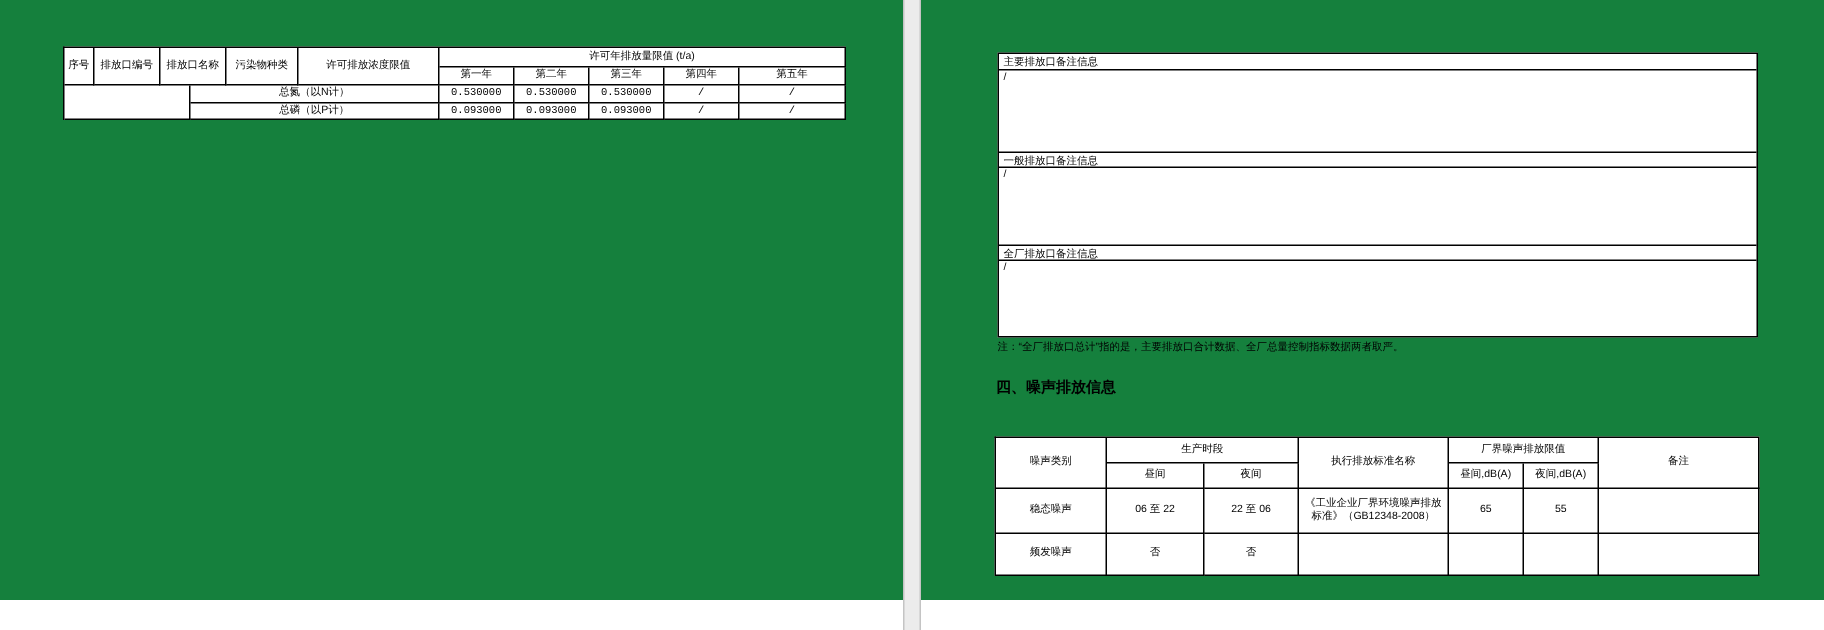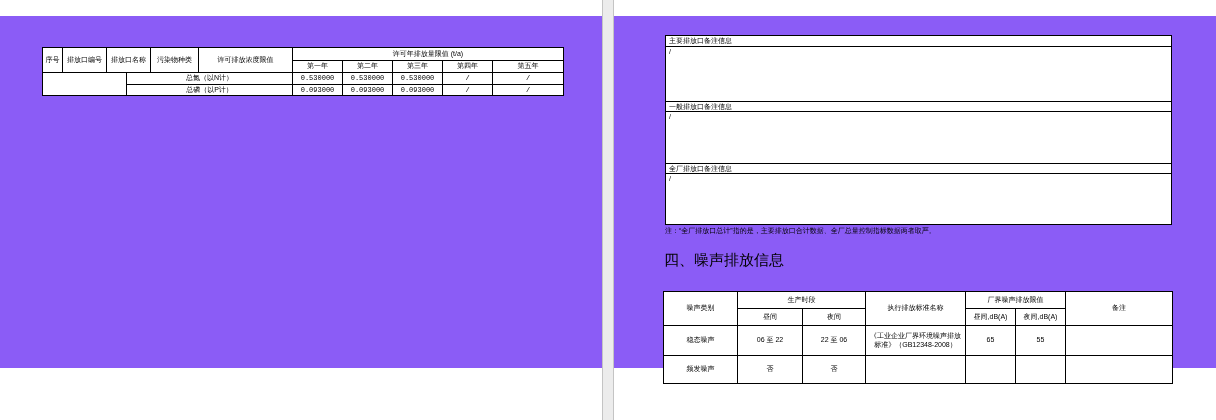--- a/index.html
+++ b/index.html
@@ -2,21 +2,21 @@
 <html><head>
 <meta charset="utf-8">
 <style>
   * { margin:0; padding:0; box-sizing:border-box; }
   html,body { background:#ffffff; }
   .screen {
     position:relative; width:1216px; height:420px;
     background:#ffffff; overflow:hidden; color:#000;
     font-family:"Liberation Sans", sans-serif;
   }
-  .page { position:absolute; top:16px; height:352px; background:#8b5cf6; }
+  .page { position:absolute; top:0; height:400px; background:#15803d; }
   .page-left  { left:0;   width:602px; }
   .page-right { left:614px; width:602px; }
   .gap {
     position:absolute; top:0; left:602px; width:12px; height:420px;
     background:#ececec; border-left:1px solid #c4c4c4; border-right:1px solid #c4c4c4;
   }
   .tbl {
     position:absolute; display:grid;
     border-top:1px solid #000; border-left:1px solid #000;
     background:#fff;
@@ -45,21 +45,21 @@
     border-top:1px solid #000;
   }
   .remarks .hdr:first-child { border-top:none; }
   .remarks .bdy {
     display:flex; align-items:flex-start; font-size:7px;
     padding:1px 3px; border-top:1px solid #000;
   }
   .r-h { height:10px; }
   .r-b1 { height:55px; } .r-b2 { height:52px; } .r-b3 { height:51px; }
   .note { position:absolute; left:665px; top:226px; font-size:7px; }
-  .heading { position:absolute; left:664px; top:251px; font-size:15px; font-weight:normal; }
+  .heading { position:absolute; left:664px; top:251px; font-size:10px; font-weight:bold; }
   .tbl-title { position:absolute; left:663px; top:277px; width:510px; text-align:center; font-size:7.5px; font-weight:bold; }
   
   .noise-tbl {
     left:663px; top:291px;
     grid-template-columns:74px 65px 63px 100px 50px 50px 107px;
     grid-template-rows:17px 17px 30px 28px;
   }
 </style>
 </head>
 <body>

